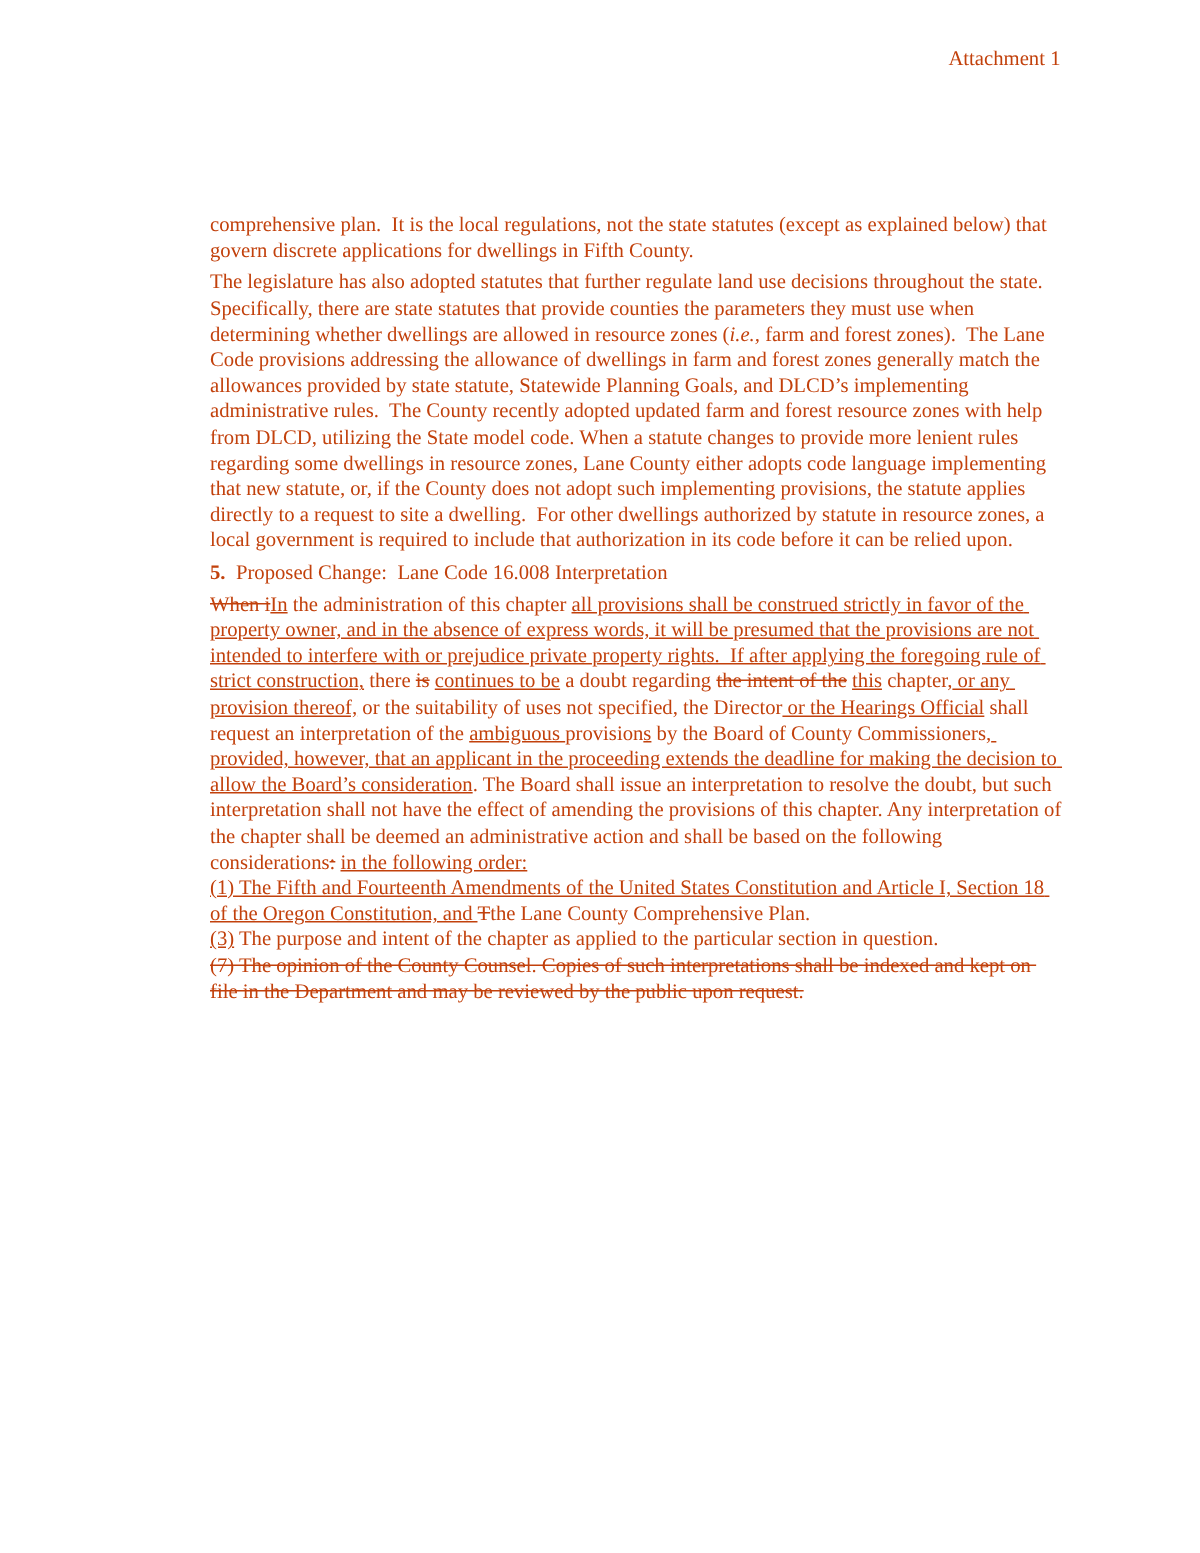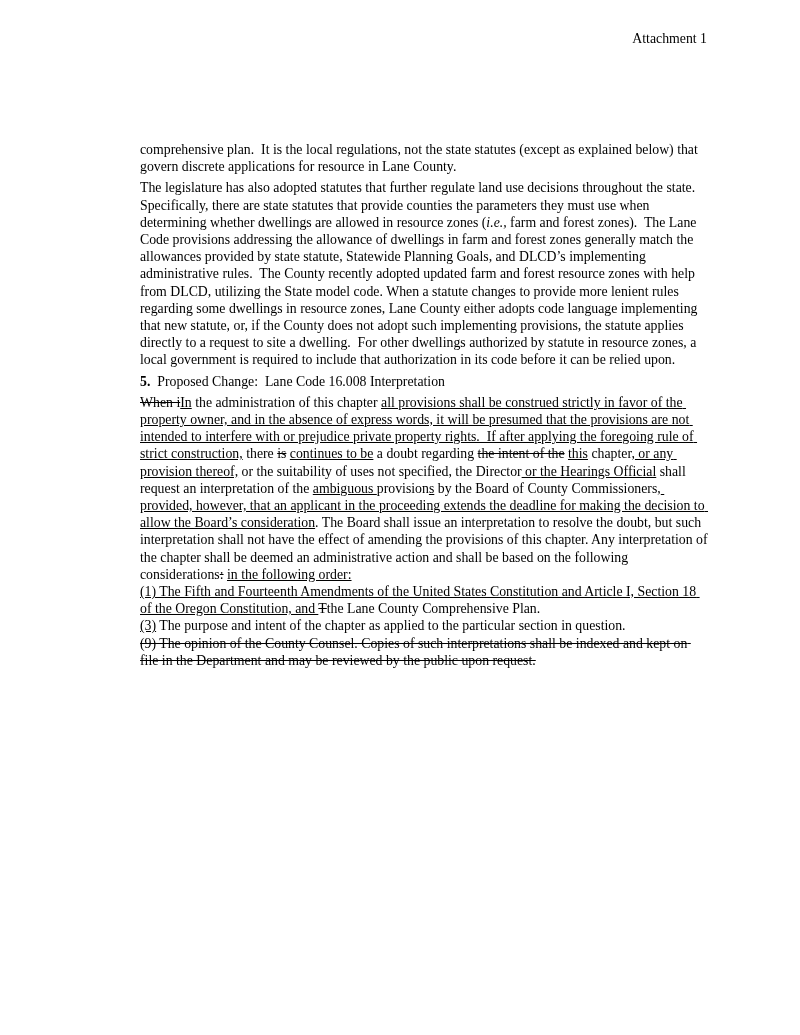--- a/index.html
+++ b/index.html
@@ -6,21 +6,21 @@
     margin: 0;
     padding: 0;
     background: #ffffff;
   }
   .page {
     position: relative;
     width: 800px;
     height: 1035px;
     background: #ffffff;
     font-family: "Liberation Serif", serif;
-    color: #000000;
+    color: #c2410c;
     overflow: hidden;
     border-radius: 20px;
   }
   .attachment-label {
     position: absolute;
     top: 30px;
     right: 93px;
     font-size: 13.8px;
     line-height: 17px;
   }
@@ -45,21 +45,21 @@
   .r-i { font-style: italic; }
   .r-u { text-decoration: underline; }
   .r-st { text-decoration: line-through; }
 </style>
 </head>
 <body>
 
 <div class="page">
   <div class="attachment-label">Attachment 1</div>
   <div class="doc-content">
-      <p class="para"><span class="r-n">comprehensive plan.  It is the local regulations, not the state statutes (except as explained below) that govern discrete applications for resource in Lane County.</span></p>
+      <p class="para"><span class="r-n">comprehensive plan.  It is the local regulations, not the state statutes (except as explained below) that govern discrete applications for dwellings in Fifth County.</span></p>
       <p class="para gap"><span class="r-n">The legislature has also adopted statutes that further regulate land use decisions throughout the state. Specifically, there are state statutes that provide counties the parameters they must use when determining whether dwellings are allowed in resource zones (</span><span class="r-i">i.e.,</span><span class="r-n"> farm and forest zones).  The Lane Code provisions addressing the allowance of dwellings in farm and forest zones generally match the allowances provided by state statute, Statewide Planning Goals, and DLCD’s implementing administrative rules.  The County recently adopted updated farm and forest resource zones with help from DLCD, utilizing the State model code. When a statute changes to provide more lenient rules regarding some dwellings in resource zones, Lane County either adopts code language implementing that new statute, or, if the County does not adopt such implementing provisions, the statute applies directly to a request to site a dwelling.  For other dwellings authorized by statute in resource zones, a local government is required to include that authorization in its code before it can be relied upon.</span></p>
       <p class="para gap"><span class="r-b">5.</span><span class="r-n">  Proposed Change:  Lane Code 16.008 Interpretation</span></p>
       <p class="para gap"><span class="r-st">When i</span><span class="r-u">In</span><span class="r-n"> the administration of this chapter </span><span class="r-u">all provisions shall be construed strictly in favor of the property owner, and in the absence of express words, it will be presumed that the provisions are not intended to interfere with or prejudice private property rights.  If after applying the foregoing rule of strict construction,</span><span class="r-n"> there </span><span class="r-st">is</span><span class="r-n"> </span><span class="r-u">continues to be</span><span class="r-n"> a doubt regarding </span><span class="r-st">the intent of the</span><span class="r-n"> </span><span class="r-u">this</span><span class="r-n"> chapter,</span><span class="r-u"> or any provision thereof,</span><span class="r-n"> or the suitability of uses not specified, the Director</span><span class="r-u"> or the Hearings Official</span><span class="r-n"> shall request an interpretation of the </span><span class="r-u">ambiguous </span><span class="r-n">provision</span><span class="r-u">s</span><span class="r-n"> by the Board of County Commissioners</span><span class="r-u">, provided, however, that an applicant in the proceeding extends the deadline for making the decision to allow the Board’s consideration</span><span class="r-n">. The Board shall issue an interpretation to resolve the doubt, but such interpretation shall not have the effect of amending the provisions of this chapter. Any interpretation of the chapter shall be deemed an administrative action and shall be based on the following considerations</span><span class="r-st">:</span><span class="r-n"> </span><span class="r-u">in the following order:</span></p>
       <p class="para"><span class="r-u">(1) The Fifth and Fourteenth Amendments of the United States Constitution and Article I, Section 18 of the Oregon Constitution, and </span><span class="r-st">T</span><span class="r-n">the Lane County Comprehensive Plan.</span></p>
       <p class="para"><span class="r-u">(3)</span><span class="r-n"> The purpose and intent of the chapter as applied to the particular section in question.</span></p>
-      <p class="para"><span class="r-st">(9) The opinion of the County Counsel. Copies of such interpretations shall be indexed and kept on file in the Department and may be reviewed by the public upon request.</span></p>
+      <p class="para"><span class="r-st">(7) The opinion of the County Counsel. Copies of such interpretations shall be indexed and kept on file in the Department and may be reviewed by the public upon request.</span></p>
     </div>
 </div>
 
 </body></html>

